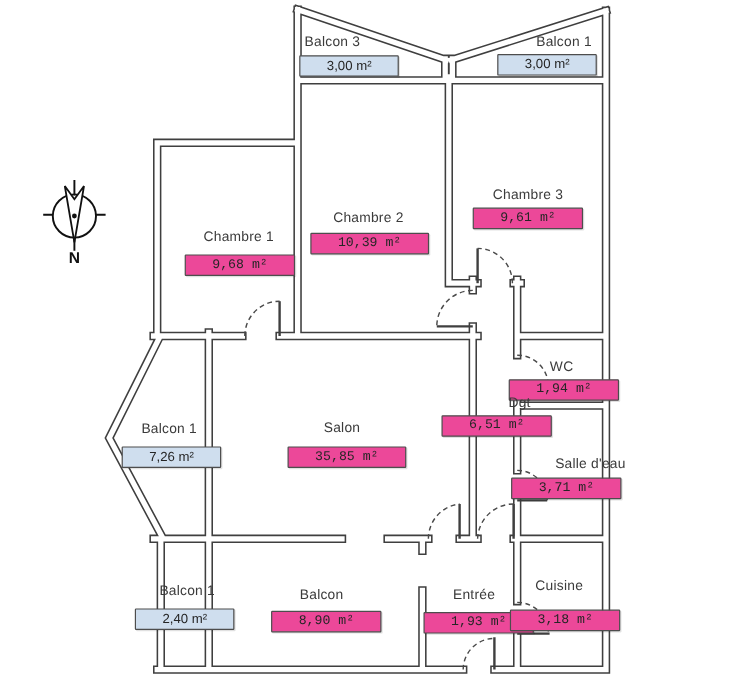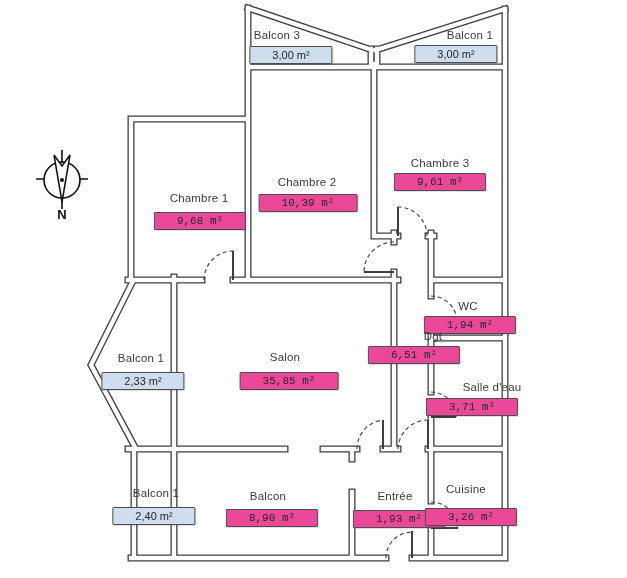--- a/index.html
+++ b/index.html
@@ -148,21 +148,21 @@
     <div class="room-name" style="left:199px;top:198px">Chambre 1</div>
     <div class="area-box peach" style="left:200px;top:221px">9,68 m²</div>
 
     <div class="room-name" style="left:307px;top:182px">Chambre 2</div>
     <div class="area-box peach" style="left:308px;top:203px">10,39 m²</div>
 
     <div class="room-name" style="left:440px;top:163px">Chambre 3</div>
     <div class="area-box peach" style="left:440px;top:182px">9,61 m²</div>
 
     <div class="room-name" style="left:141px;top:358px">Balcon 1</div>
-    <div class="area-box blue" style="left:143px;top:381px">2,33 m²</div>
+    <div class="area-box blue" style="left:143px;top:381px">7,26 m²</div>
 
     <div class="room-name" style="left:285px;top:357px">Salon</div>
     <div class="area-box peach" style="left:289px;top:381px">35,85 m²</div>
 
     <div class="room-name" style="left:468px;top:306px">WC</div>
     <div class="area-box peach" style="left:470px;top:325px">1,94 m²</div>
 
     <div class="room-name" style="left:433px;top:336px">Dgt</div>
     <div class="area-box peach" style="left:414px;top:355px">6,51 m²</div>
 
@@ -172,16 +172,16 @@
     <div class="room-name" style="left:156px;top:493px">Balcon 1</div>
     <div class="area-box blue" style="left:154px;top:516px">2,40 m²</div>
 
     <div class="room-name" style="left:268px;top:496px">Balcon</div>
     <div class="area-box peach" style="left:272px;top:518px">8,90 m²</div>
 
     <div class="room-name" style="left:395px;top:496px">Entrée</div>
     <div class="area-box peach" style="left:399px;top:519px">1,93 m²</div>
 
     <div class="room-name" style="left:466px;top:489px">Cuisine</div>
-    <div class="area-box peach" style="left:471px;top:517px">3,26 m²</div>
+    <div class="area-box peach" style="left:471px;top:517px">3,18 m²</div>
 
   </div>
 </div>
 
 </body></html>

